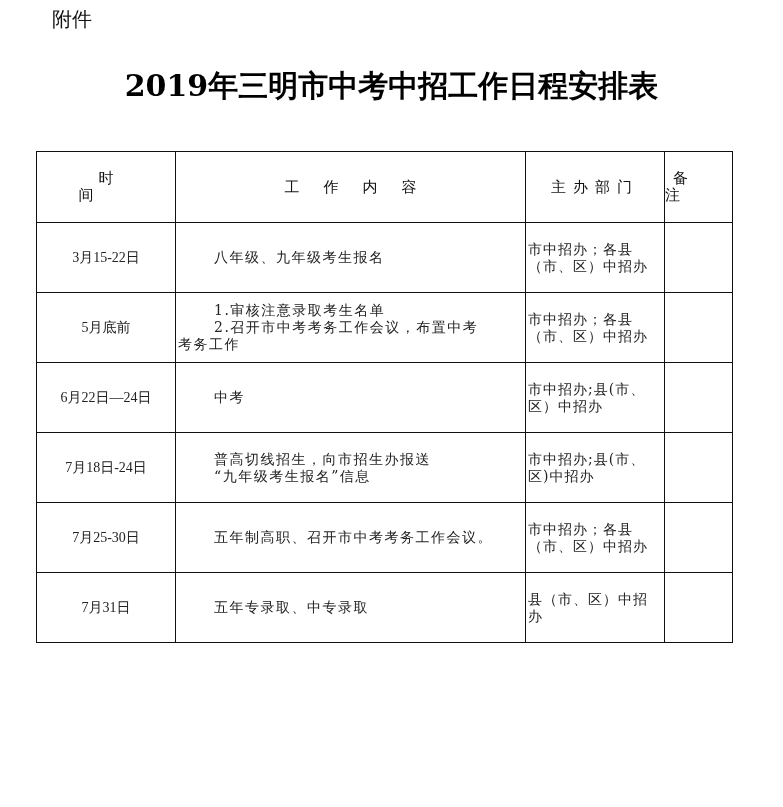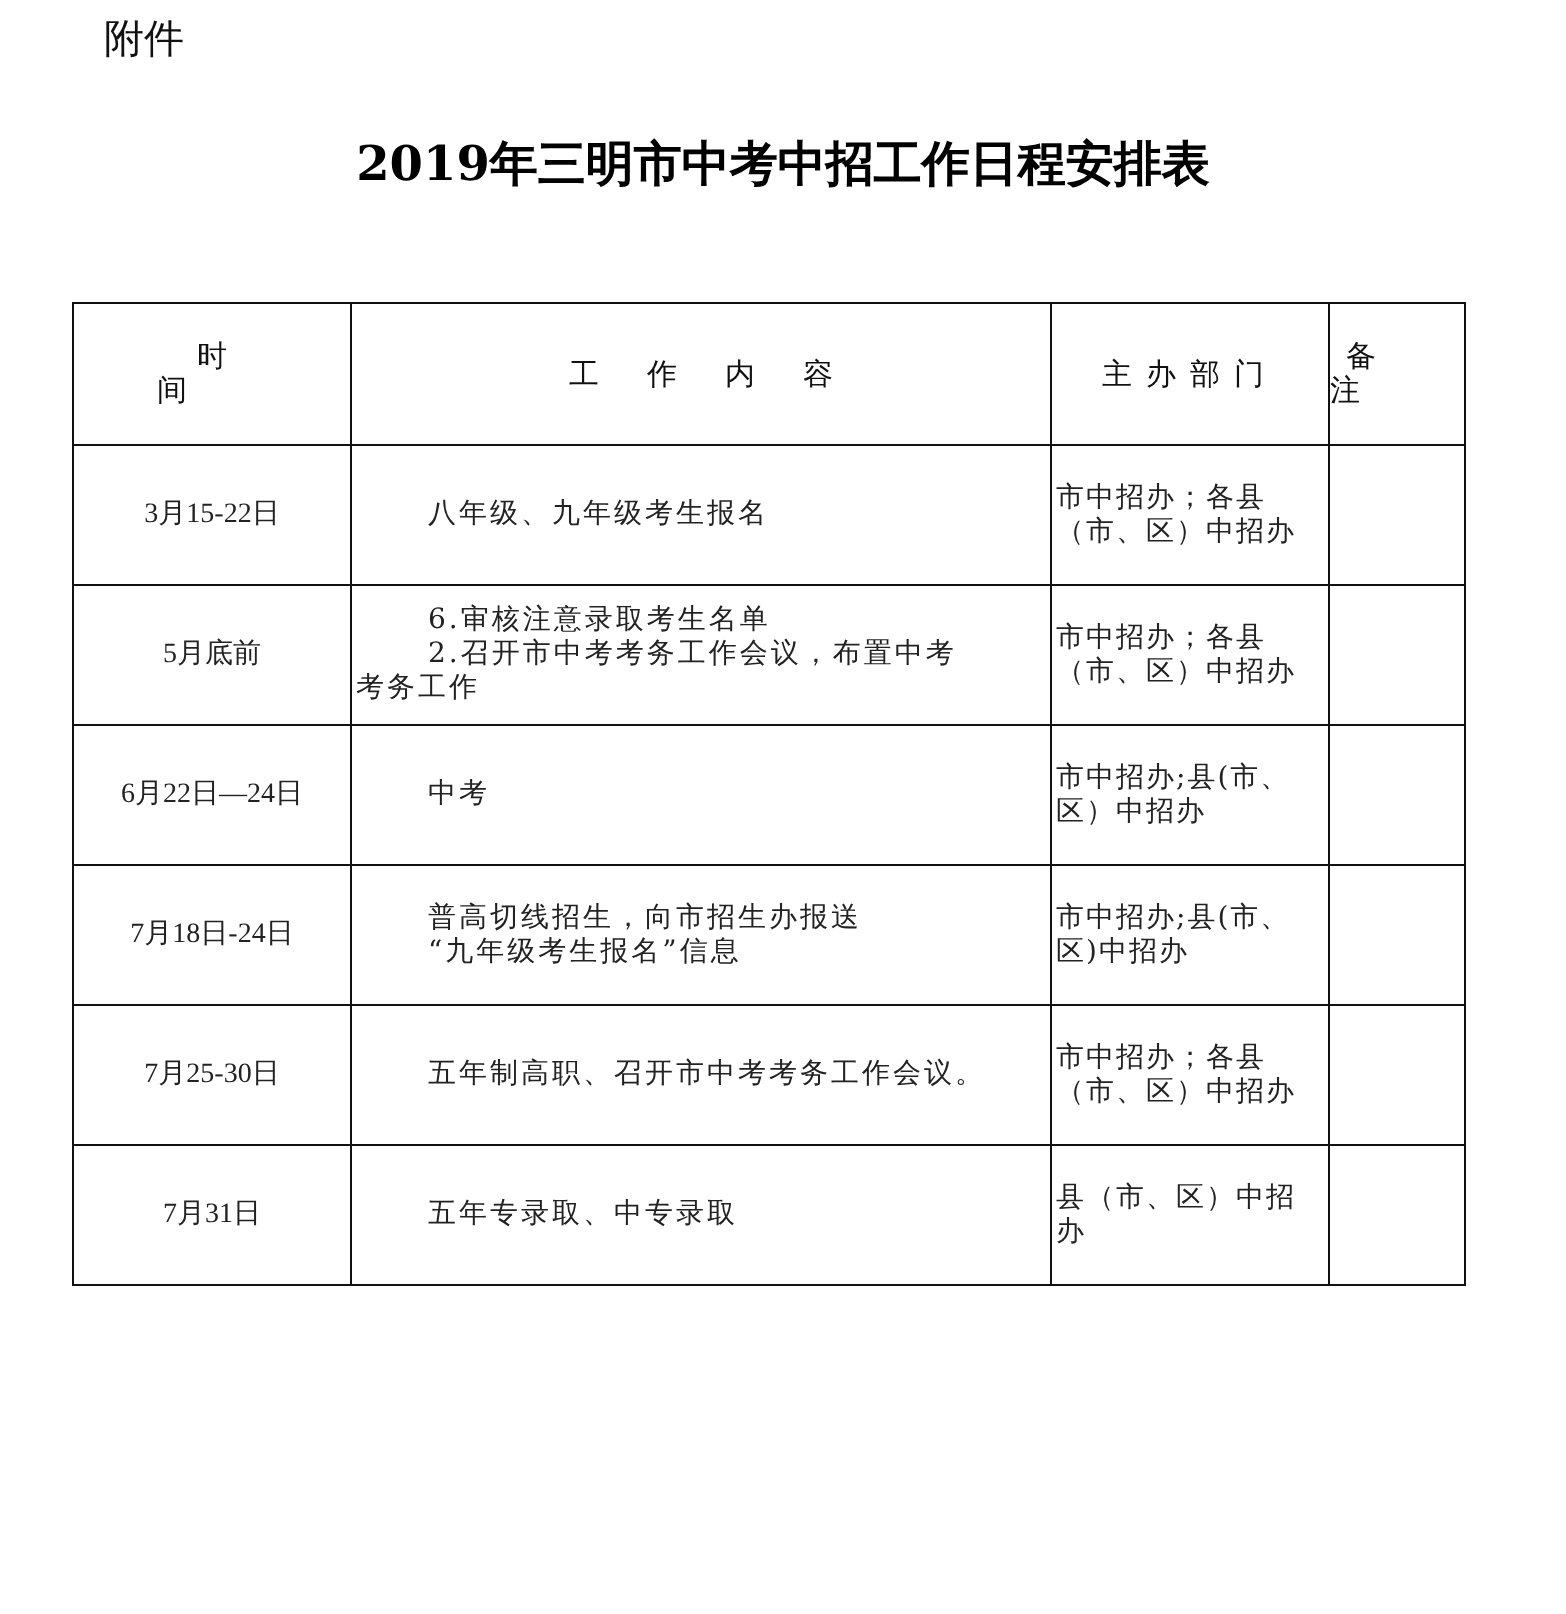--- a/index.html
+++ b/index.html
@@ -6,21 +6,21 @@
   body {
     width: 783px; height: 807px; position: relative; overflow: hidden;
     font-family: "DejaVu Serif", serif; color: #111;
   }
   .attach {
     position: absolute; left: 52px; top: 6px;
     font-family: "DejaVu Sans", sans-serif; font-size: 20px; color: #111;
   }
   .title {
     position: absolute; left: 0; width: 783px; top: 66px; text-align: center;
-    font-family: "DejaVu Serif", serif; font-weight: bold; font-size: 24px;
+    font-family: "DejaVu Serif", serif; font-weight: bold; font-size: 30px;
     letter-spacing: 0px; color: #000;
   }
   table.sched {
     position: absolute; left: 36px; top: 151px;
     border-collapse: collapse; table-layout: fixed;
     width: 694px;
   }
   table.sched td, table.sched th {
     border: 1.5px solid #111; padding: 0; vertical-align: middle;
     font-weight: normal; font-size: 14px; line-height: 17px; color: #222;
@@ -65,21 +65,21 @@
       <td class="c-work"><span class="work-text">八年级、九年级考生报名</span></td>
       <td class="c-dept">
         <span class="dept-text">市中招办；各县</span>
         <span class="dept-text">（市、区）中招办</span>
       </td>
       <td class="c-note"></td>
     </tr>
     <tr>
       <td class="c-time">5月底前</td>
       <td class="c-work work-multi" style="letter-spacing:1.5px;">
-        <span class="line-indent">6.审核注意录取考生名单</span>
+        <span class="line-indent">1.审核注意录取考生名单</span>
         <span class="line-indent">2.召开市中考考务工作会议，布置中考</span>
         <span class="line-wrap">考务工作</span>
       </td>
       <td class="c-dept">
         <span class="dept-text">市中招办；各县</span>
         <span class="dept-text">（市、区）中招办</span>
       </td>
       <td class="c-note"></td>
     </tr>
     <tr>

